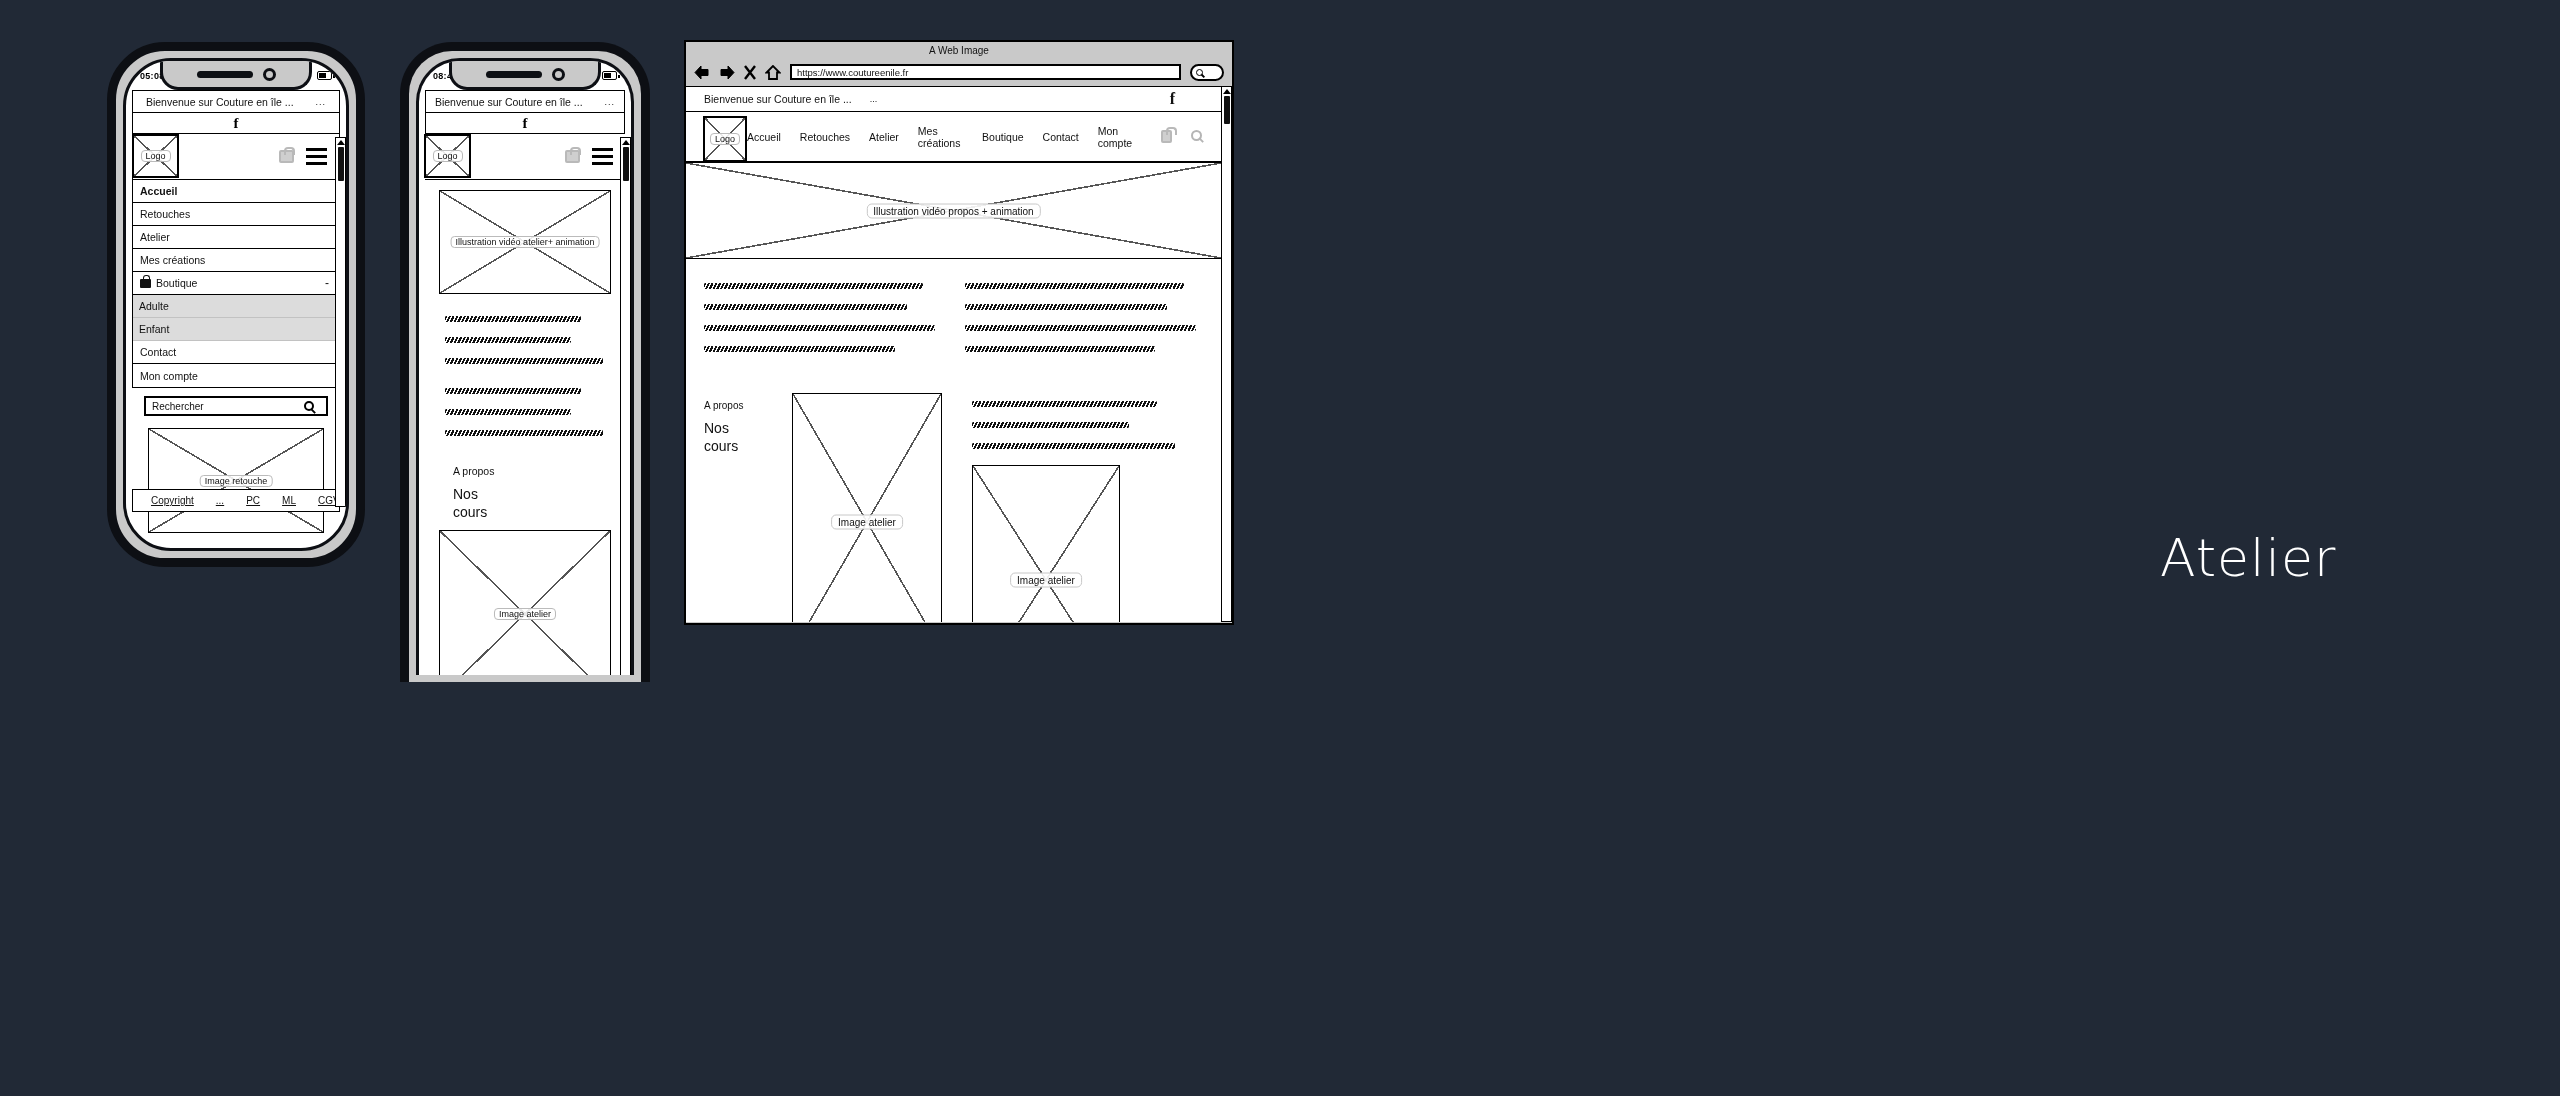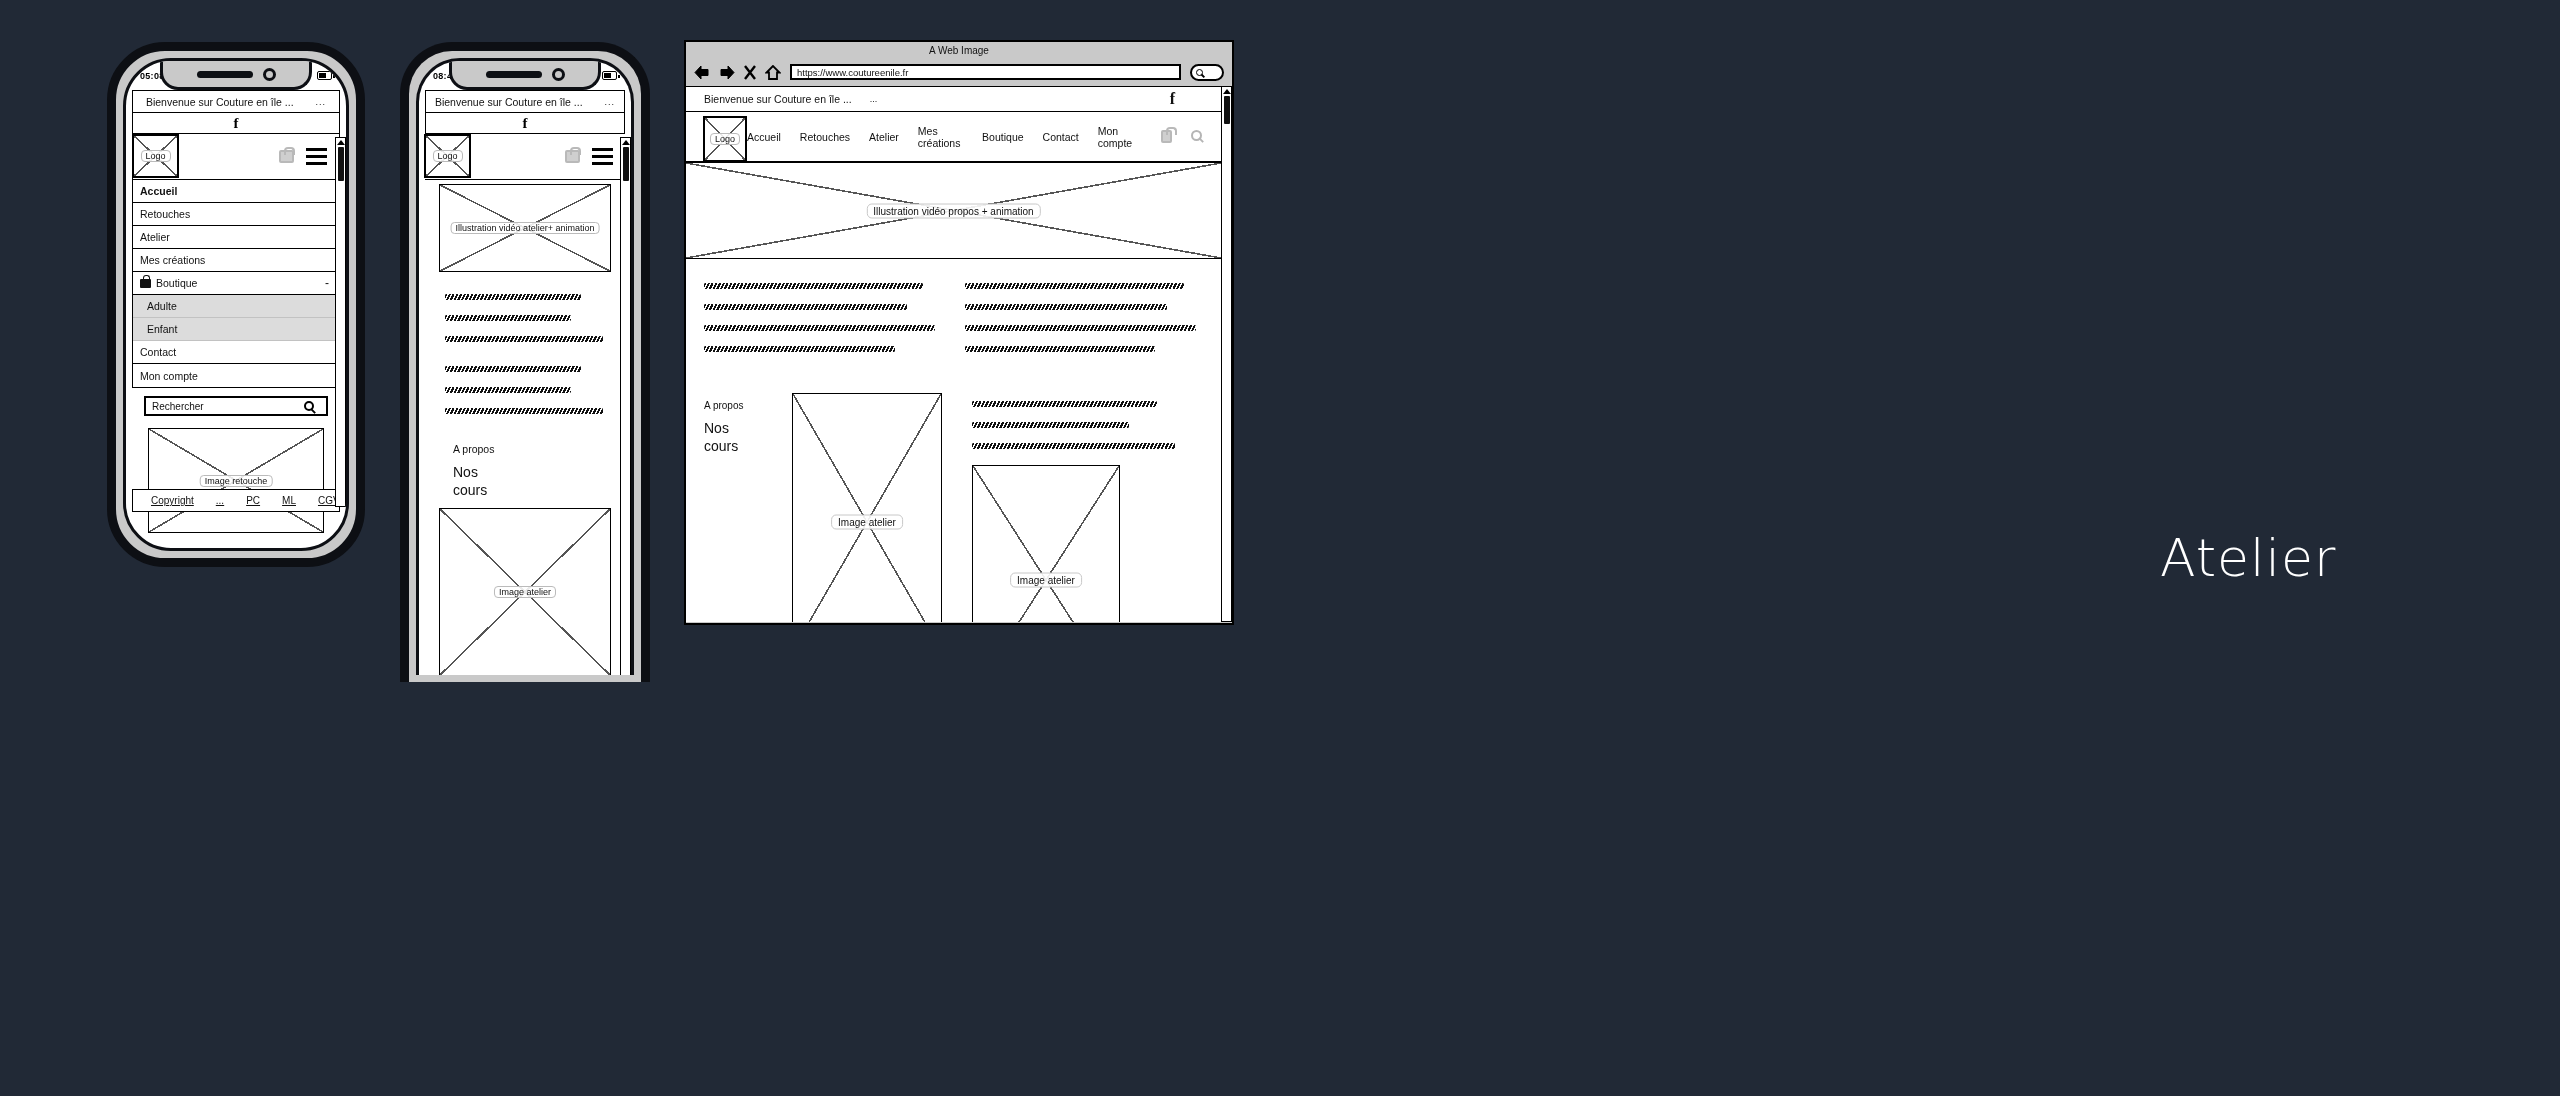--- a/index.html
+++ b/index.html
@@ -99,21 +99,21 @@
     border: 2.2px solid #b9b9b9; border-bottom: none; border-radius: 4px 4px 0 0;
   }
 
   .menu-list { border: 1.6px solid #000; border-top: none; background: #fff; }
   .menu-item {
     height: 23px; display: flex; align-items: center; padding-left: 7px;
     font-size: 10.5px; color: #111; border-bottom: 1.6px solid #000;
   }
   .menu-item:last-child { border-bottom: none; }
   .menu-item.bold { font-weight: bold; }
-  .menu-item.sub { background: #dcdcdc; padding-left: 14px; border-bottom: 1.6px solid #c2c2c2; }
+  .menu-item.sub { background: #dcdcdc; padding-left: 6px; border-bottom: 1.6px solid #c2c2c2; }
   .menu-item .minus { margin-left: auto; padding-right: 10px; font-size: 12px; }
   .menu-item .bagmini {
     width: 11px; height: 9px; background:#111; border-radius:1px; margin-right: 5px;
     position: relative; flex: none;
   }
   .menu-item .bagmini::before {
     content:""; position:absolute; left:2.5px; top:-4px; width:5px; height:5px;
     border: 1.6px solid #111; border-bottom: none; border-radius: 3px 3px 0 0;
   }
 
@@ -365,21 +365,21 @@
             <div class="nav-right">
               <div class="bag"></div>
               <div class="burger">
                   <i></i>
                   <i></i>
                   <i></i>
                 </div>
             </div>
           </div>
 
-          <div class="xbox" style="margin: 4px 14px 0 14px; height: 88px; border: 1.6px solid #000;">
+          <div class="xbox" style="margin: 10px 14px 0 14px; height: 104px; border: 1.6px solid #000;">
             <span class="xbox-label">Illustration vidéo atelier+ animation</span>
           </div>
 
           <div style="padding: 14px 14px 0 20px;">
             <div class="blk" id="p2b1">
                 <div class="squig"><i style="width: 82%;"></i></div>
                 <div class="squig"><i style="width: 76%;"></i></div>
                 <div class="squig"><i style="width: 95%;"></i></div>
               </div>
             <div class="blk" id="p2b2">

